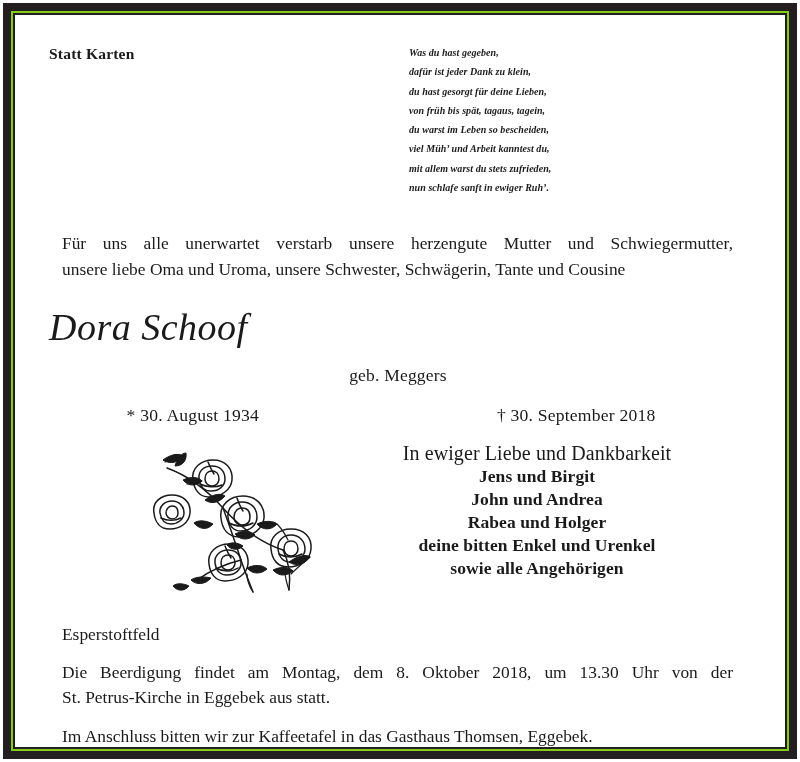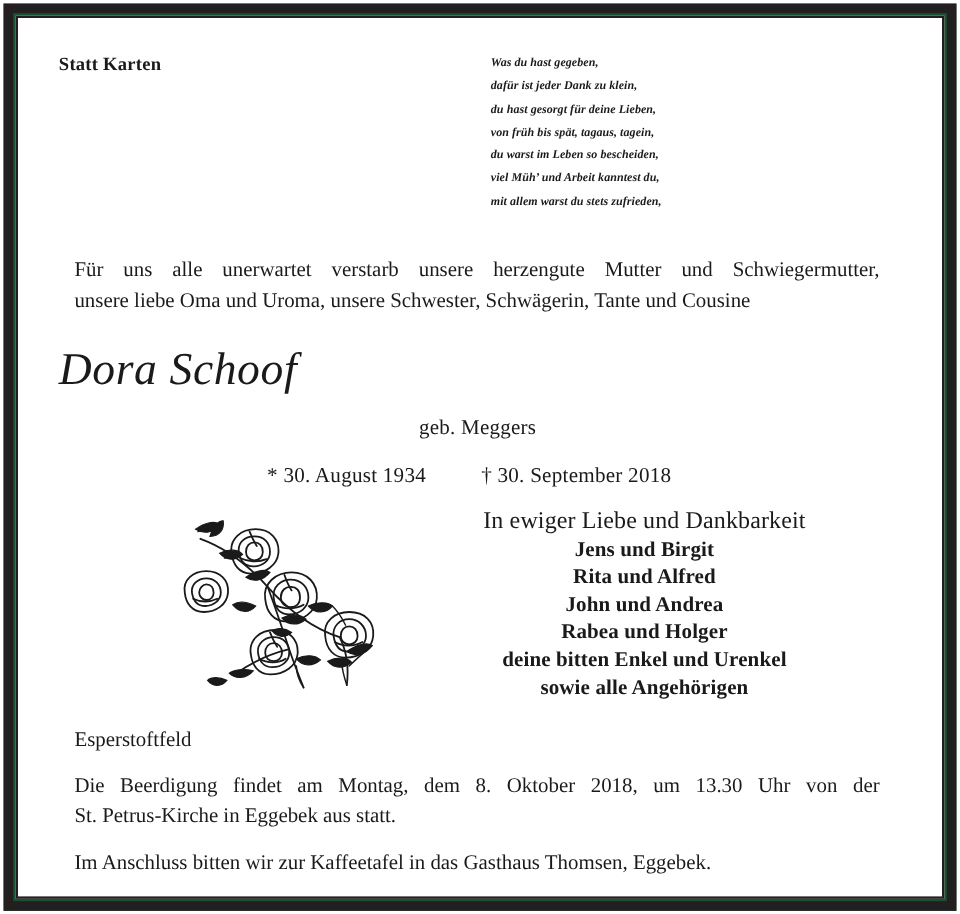--- a/index.html
+++ b/index.html
@@ -22,21 +22,21 @@
     width: 800px;
     height: 762px;
     padding: 3px;
     background: #ffffff;
   }
   .frame-outer {
     box-sizing: border-box;
     width: 100%;
     height: 100%;
     border: 8px solid #231f20;
-    background: #14532d;
+    background: #84cc16;
     padding: 2px;
   }
   .frame-inner {
     box-sizing: border-box;
     width: 100%;
     height: 100%;
     border: 2px solid #231f20;
     background: #ffffff;
     position: relative;
   }
@@ -99,21 +99,21 @@
     text-align: center;
     font-size: 17.5px;
     margin-top: 10px;
     letter-spacing: 0.2px;
   }
 
   
   .dates {
     margin-top: 19px;
     display: flex;
-    justify-content: center;
+    justify-content: space-between;
     font-size: 17.6px;
     letter-spacing: 0.2px;
   }
   .date-birth { width: 210px; text-align: right; }
   .date-death { width: 250px; text-align: left; padding-left: 46px; }
 
   
   .middle {
     margin-top: 16px;
     display: flex;
@@ -182,20 +182,21 @@
         <div class="top-row">
           <div class="statt-karten">Statt Karten</div>
           <div class="verse">
             <div>Was du hast gegeben,</div>
             <div>dafür ist jeder Dank zu klein,</div>
             <div>du hast gesorgt für deine Lieben,</div>
             <div>von früh bis spät, tagaus, tagein,</div>
             <div>du warst im Leben so bescheiden,</div>
             <div>viel Müh’ und Arbeit kanntest du,</div>
             <div>mit allem warst du stets zufrieden,</div>
+            <div>nun schlafe sanft in ewiger Ruh’.</div>
           </div>
         </div>
 
         <div class="intro">
           <span class="l1">Für uns alle unerwartet verstarb unsere herzengute Mutter und Schwiegermutter,</span>
           <span class="l2">unsere liebe Oma und Uroma, unsere Schwester, Schwägerin, Tante und Cousine</span>
         </div>
 
         <div class="name">Dora Schoof</div>
         <div class="maiden">geb. Meggers</div>
@@ -278,21 +279,20 @@
                 <path d="M161 107 C155 112, 148 118, 142 124"></path>
                 <path d="M104 142 C100 136, 98 130, 98 124"></path>
                 <path d="M140 140 C138 134, 136 128, 136 122"></path>
               </g>
             </svg>
           </div>
 
           <div class="family">
             <div class="head">In ewiger Liebe und Dankbarkeit</div>
             <div class="member">Jens und Birgit</div>
-            <div class="member">Rita und Alfred</div>
             <div class="member">John und Andrea</div>
             <div class="member">Rabea und Holger</div>
             <div class="member">deine bitten Enkel und Urenkel</div>
             <div class="member">sowie alle Angehörigen</div>
           </div>
         </div>
 
         <div class="bottom">
           <div class="place">Esperstoftfeld</div>
           <div class="funeral">

